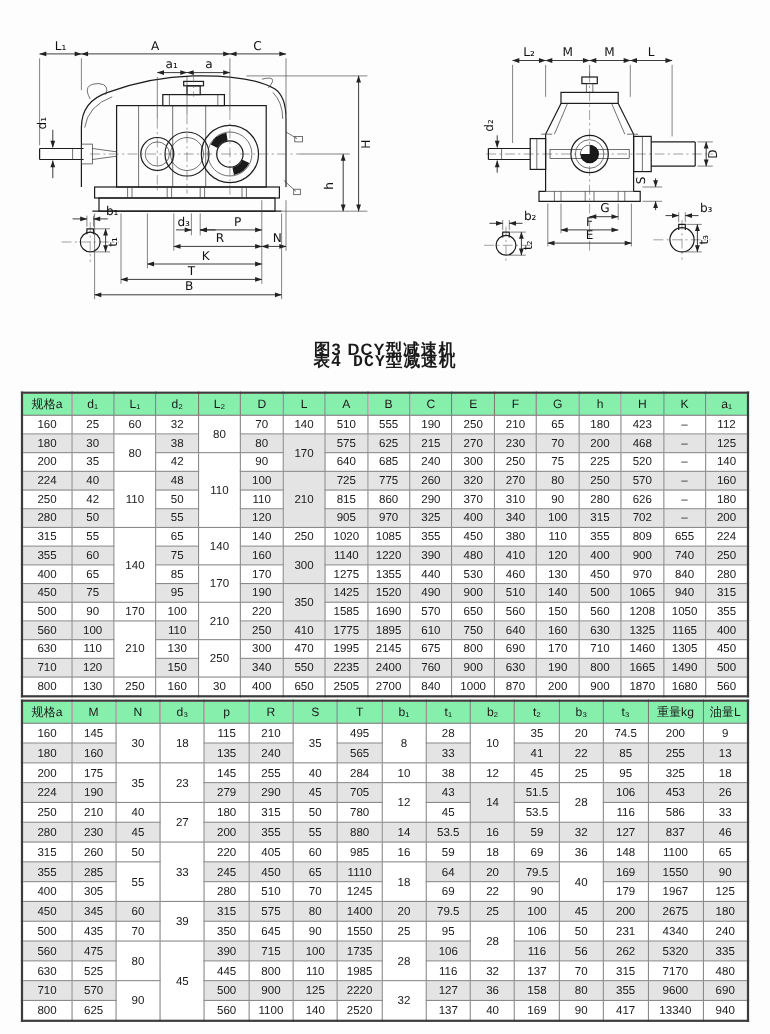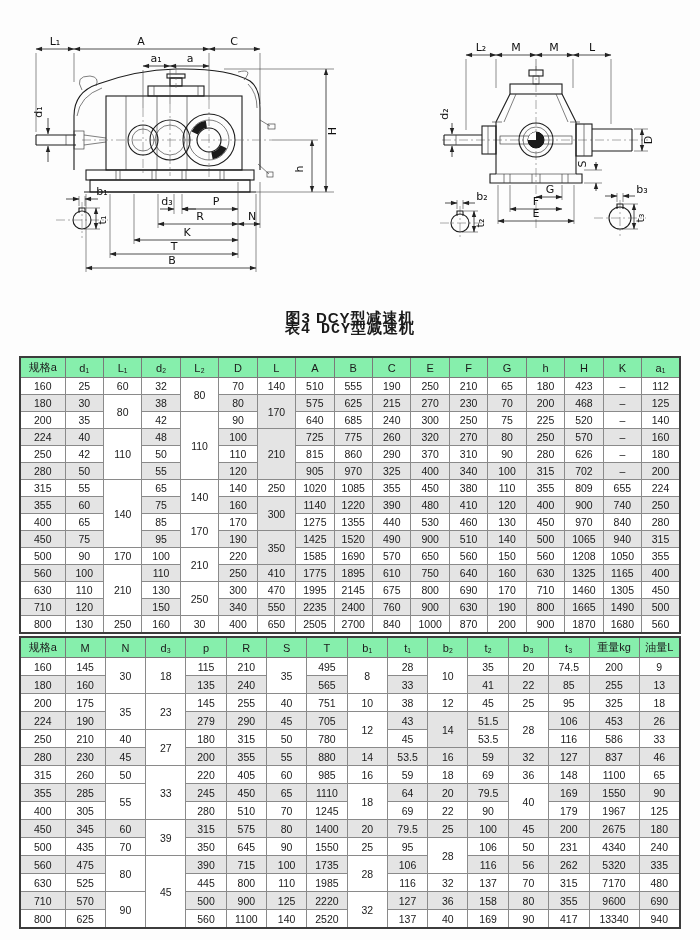--- a/index.html
+++ b/index.html
@@ -690,21 +690,21 @@
           <td class="g">13</td>
         </tr>
         <tr>
           <td class="w">200</td>
           <td class="w">175</td>
           <td rowspan="2" class="w">35</td>
           <td rowspan="2" class="w">23</td>
           <td class="w">145</td>
           <td class="w">255</td>
           <td class="w">40</td>
-          <td class="w">751</td>
+          <td class="w">284</td>
           <td class="w">10</td>
           <td class="w">38</td>
           <td class="w">12</td>
           <td class="w">45</td>
           <td class="w">25</td>
           <td class="w">95</td>
           <td class="w">325</td>
           <td class="w">18</td>
         </tr>
         <tr>

